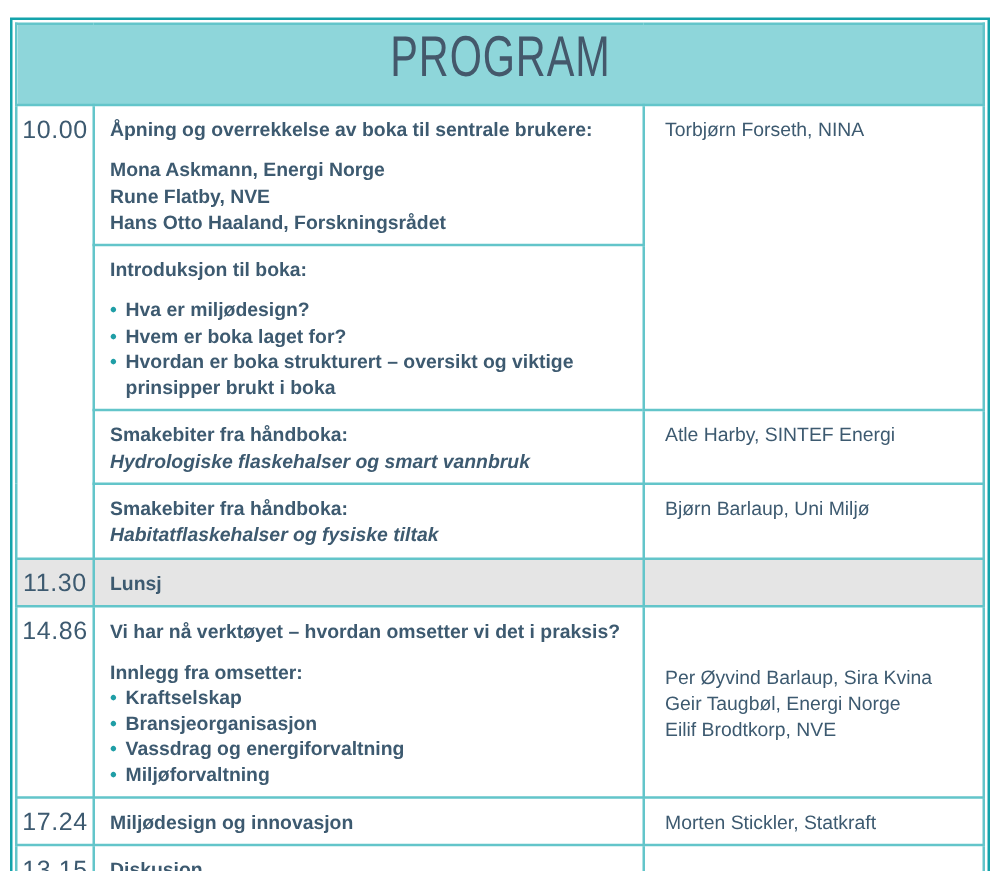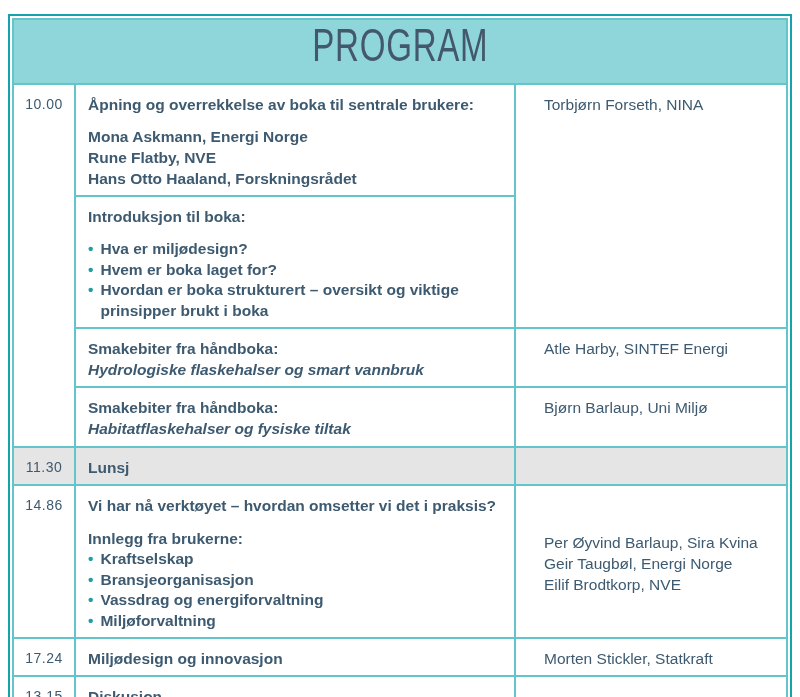--- a/index.html
+++ b/index.html
@@ -49,26 +49,26 @@
     color: #44586b;
     letter-spacing: 1px;
     transform: scaleX(0.72);
     transform-origin: center;
     white-space: nowrap;
   }
   
   td.time-cell {
     text-align: center;
     padding-top: 9px;
-    font-size: 14px;
+    font-size: 20px;
     letter-spacing: 0.5px;
     margin-left: 32px;
   }
   td.content-cell { padding: 9px 10px 6px 12px; font-weight: bold; }
-  td.person-cell  { padding: 9px 8px 6px 28px; }
+  td.person-cell  { padding: 9px 8px 6px 16px; }
   
   tr.r-s1   { height: 104px; }
   tr.r-s2   { height: 130px; margin-left: 32px; }
   tr.r-s3   { height: 52px; }
   tr.r-s4   { height: 60px; }
   tr.r-lunch{ height: 31px; }
   tr.r-1215 { height: 140px; }
   tr.r-1300 { height: 30px; }
   tr.r-1315 { height: 30px; }
   
@@ -161,21 +161,21 @@
       <td class="time-cell">11.30</td>
       <td class="content-cell">Lunsj</td>
       <td class="person-cell"></td>
     </tr>
 
     <tr class="r-1215">
       <td class="time-cell">14.86</td>
       <td class="content-cell">
         <div class="line">Vi har nå verktøyet – hvordan omsetter vi det i praksis?</div>
         <div class="gap-top">
-          <div class="line">Innlegg fra brukerne:</div>
+          <div class="line">Innlegg fra omsetter:</div>
           <div class="bullet-item">
                 <span>Kraftselskap</span>
               </div>
           <div class="bullet-item">
                 <span>Bransjeorganisasjon</span>
               </div>
           <div class="bullet-item">
                 <span>Vassdrag og energiforvaltning</span>
               </div>
           <div class="bullet-item">

